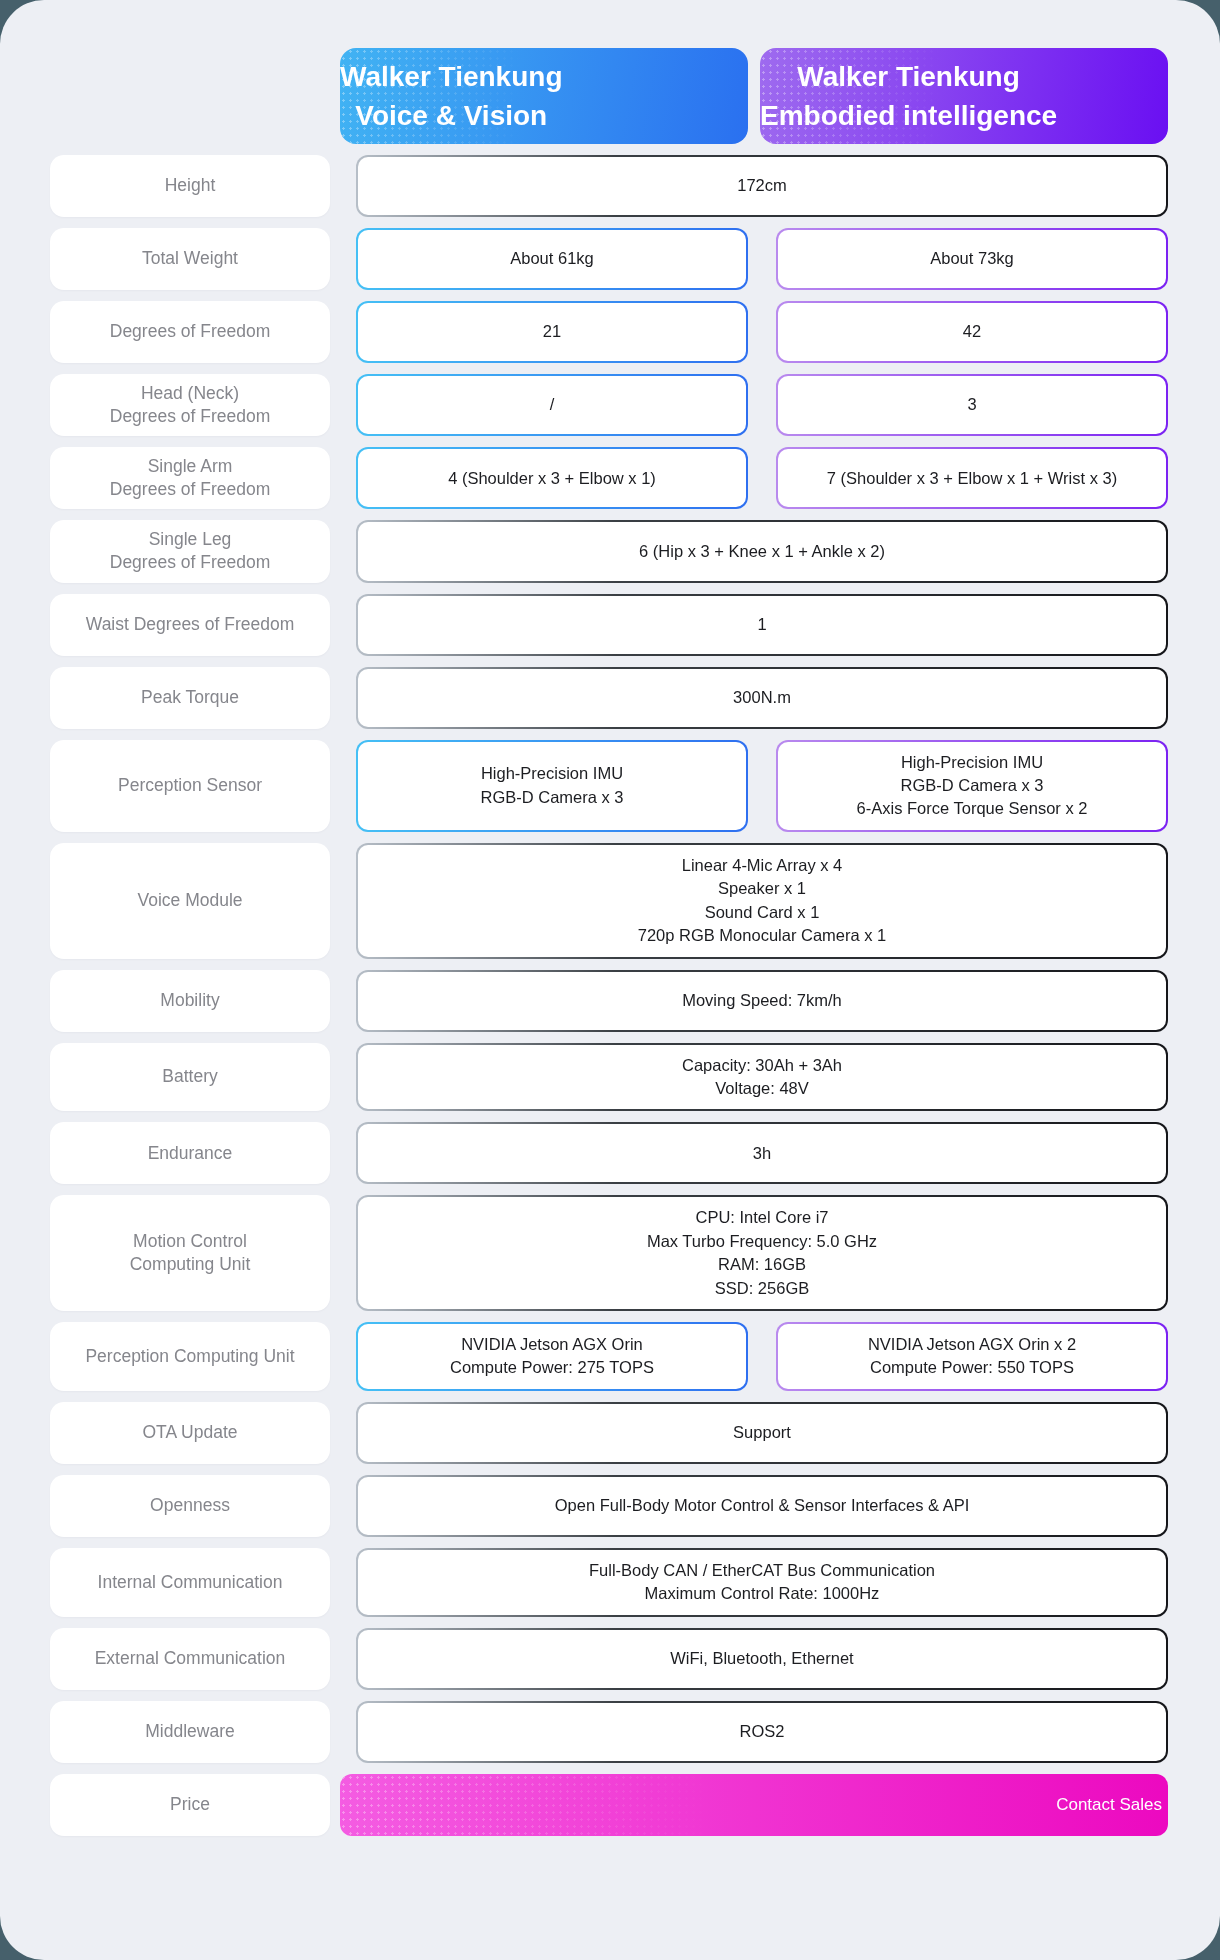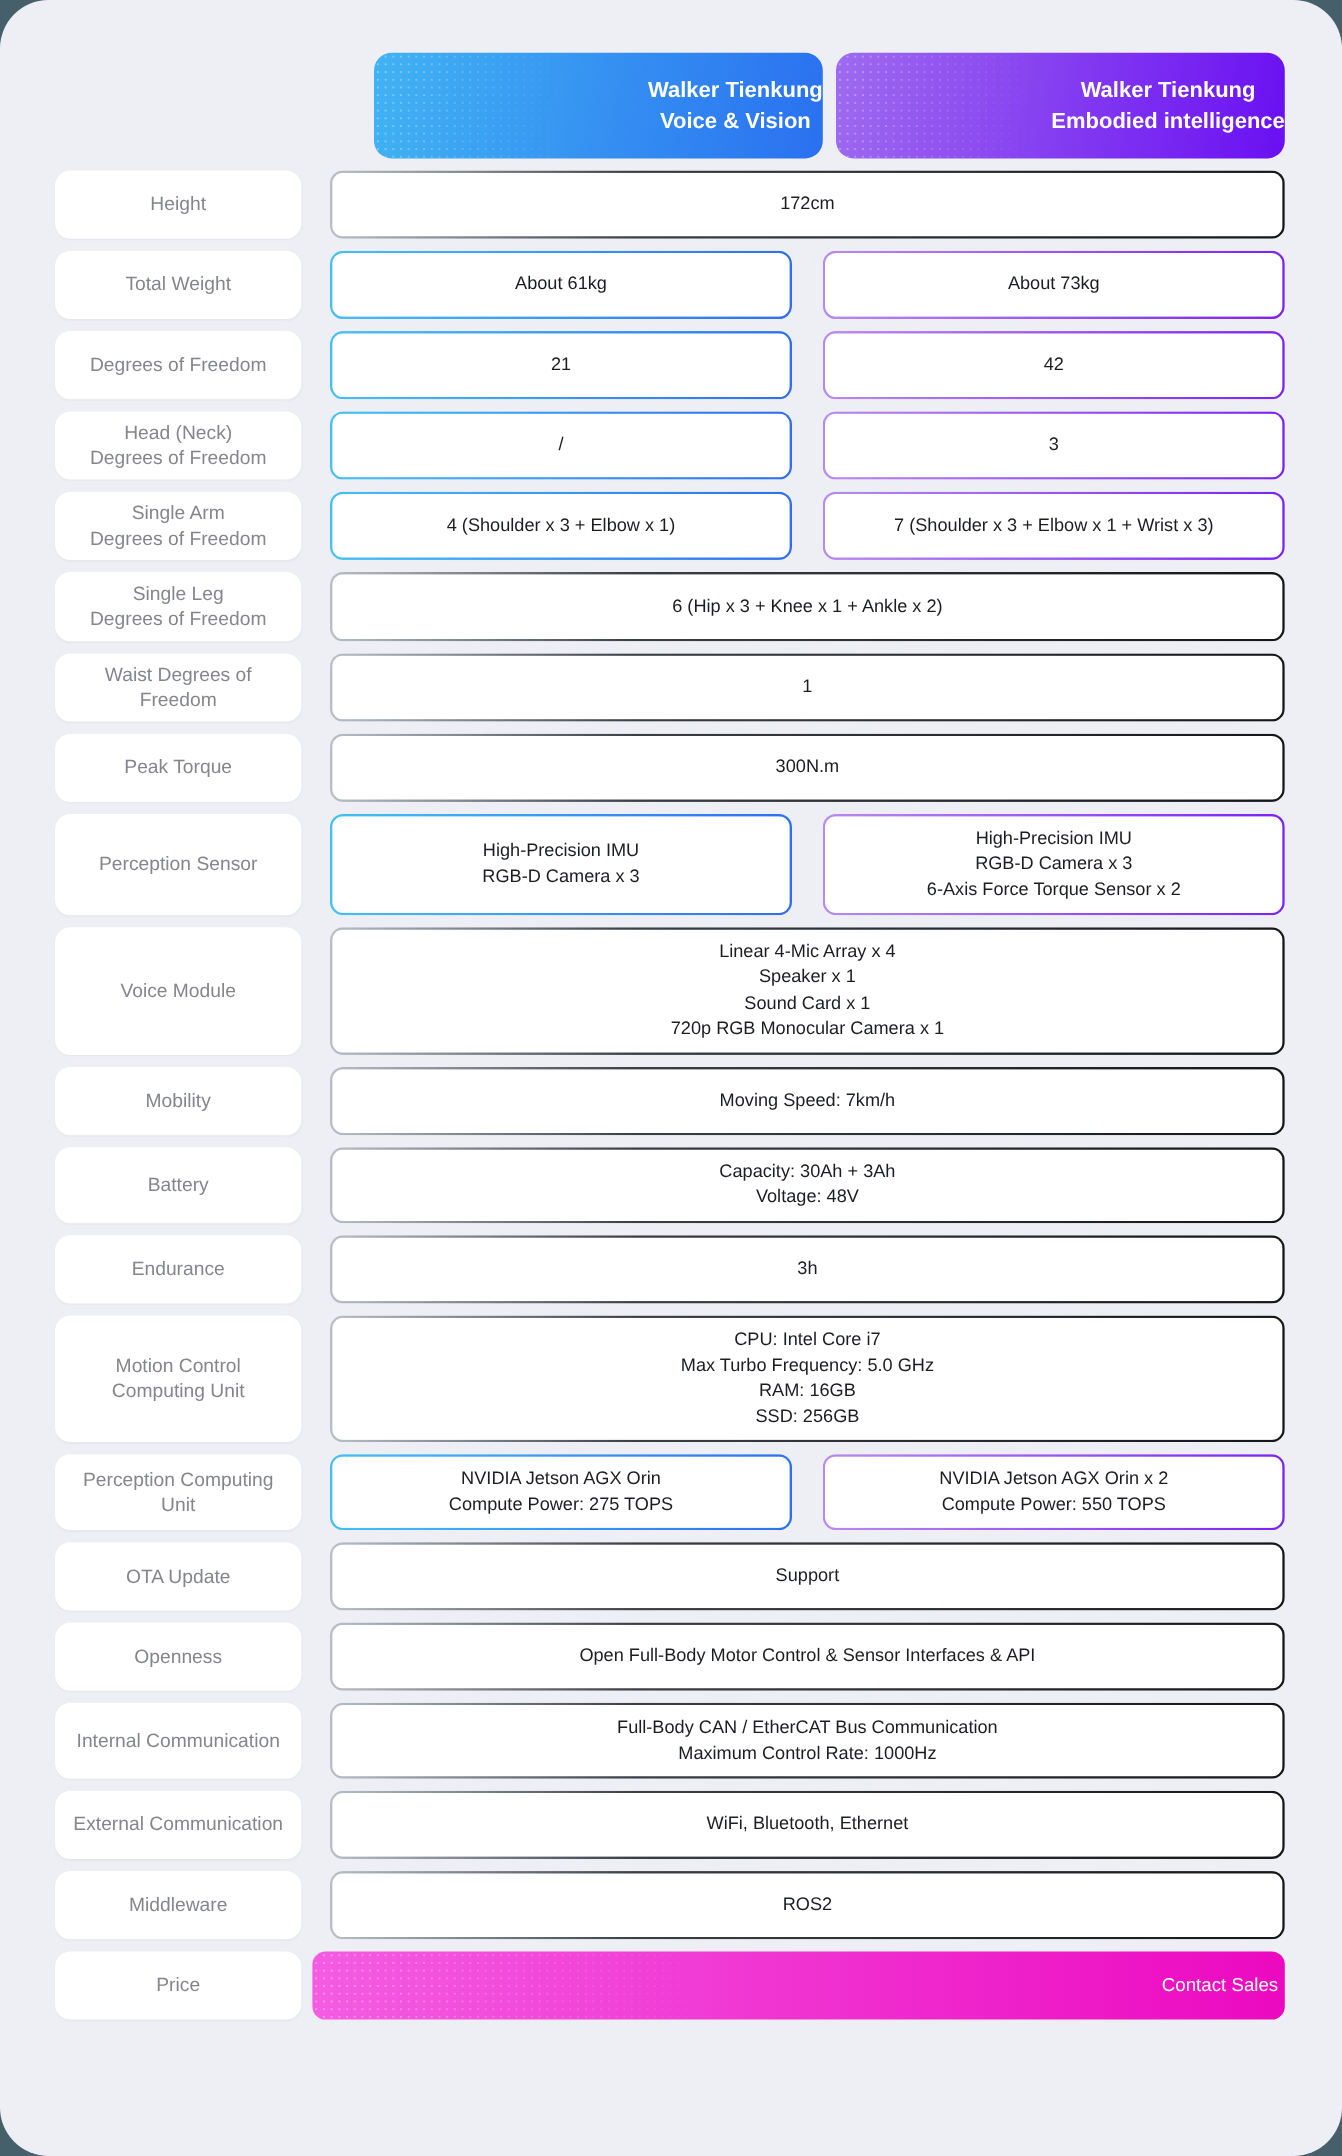--- a/index.html
+++ b/index.html
@@ -25,25 +25,25 @@
   
   .header-row { display: flex; gap: 10px; }
   .header-spacer { width: 280px; flex: none; }
   .header-cells { flex: 1; display: flex; gap: 12px; }
   .header-btn {
     flex: 1;
     min-height: 96px;
     border-radius: 16px;
     display: flex;
     align-items: center;
-    justify-content: flex-end;
+    justify-content: flex-start;
     text-align: center;
     color: #ffffff;
     font-weight: bold;
-    font-size: 20px;
+    font-size: 28px;
     line-height: 1.4;
     white-space: pre-line;
     position: relative;
     overflow: hidden;
   }
   .header-btn.blue   { background: linear-gradient(100deg, #41B3F3, #2A70F0); }
   .header-btn.purple { background: linear-gradient(100deg, #9E6BEF, #6A0FF2); }
   .dots::before {
     content: "";
     position: absolute;
@@ -53,21 +53,21 @@
     background-size: 7px 7px;
     -webkit-mask-image: linear-gradient(90deg, rgba(0,0,0,0.9), transparent 45%);
     mask-image: linear-gradient(90deg, rgba(0,0,0,0.9), transparent 45%);
     pointer-events: none;
   }
   .header-text, .cell-text, .label-text, .action-text { position: relative; }
   
   .rows { display: flex; flex-direction: column; gap: 11px; flex: 1; }
   .row { display: flex; gap: 10px; }
   .label-box {
-    width: 224px;
+    width: 280px;
     flex: none;
     box-sizing: border-box;
     min-height: 62px;
     background: #ffffff;
     border-radius: 14px;
     display: flex;
     align-items: center;
     justify-content: center;
     text-align: center;
     color: #85868C;

